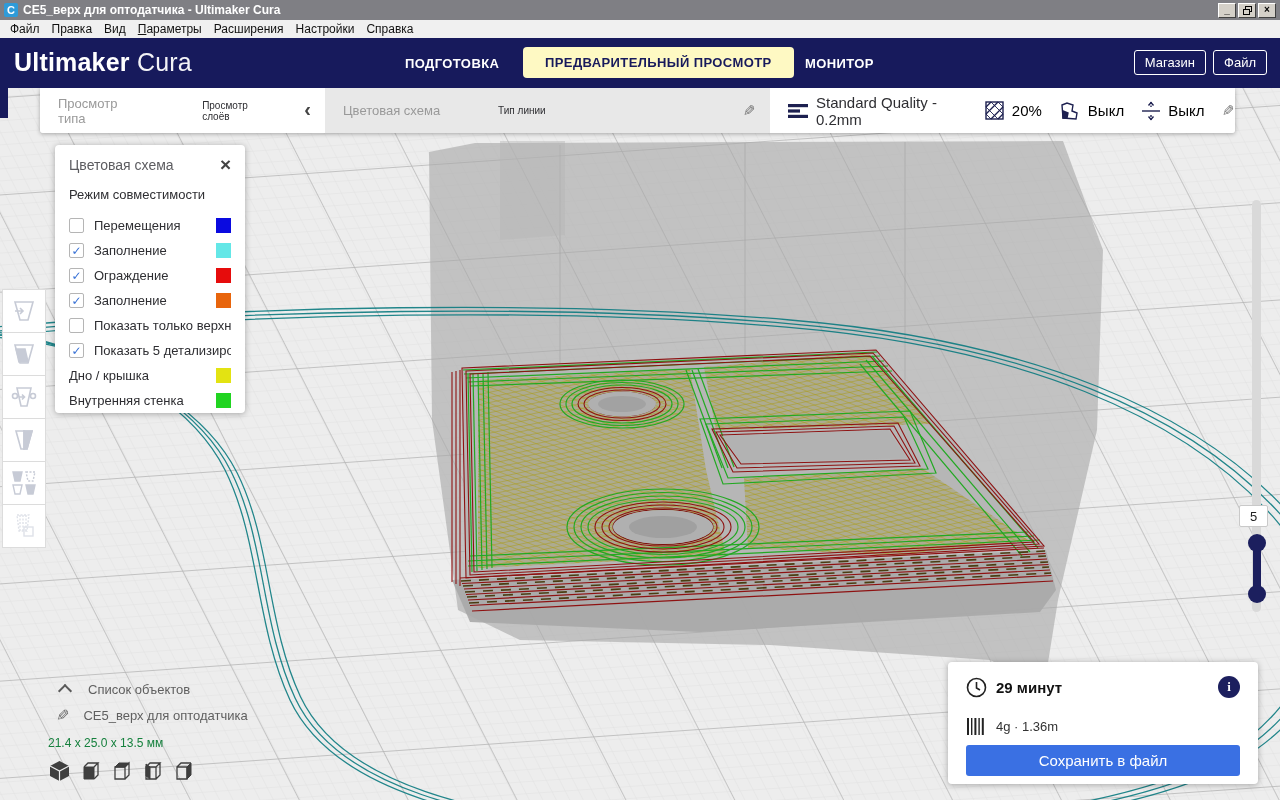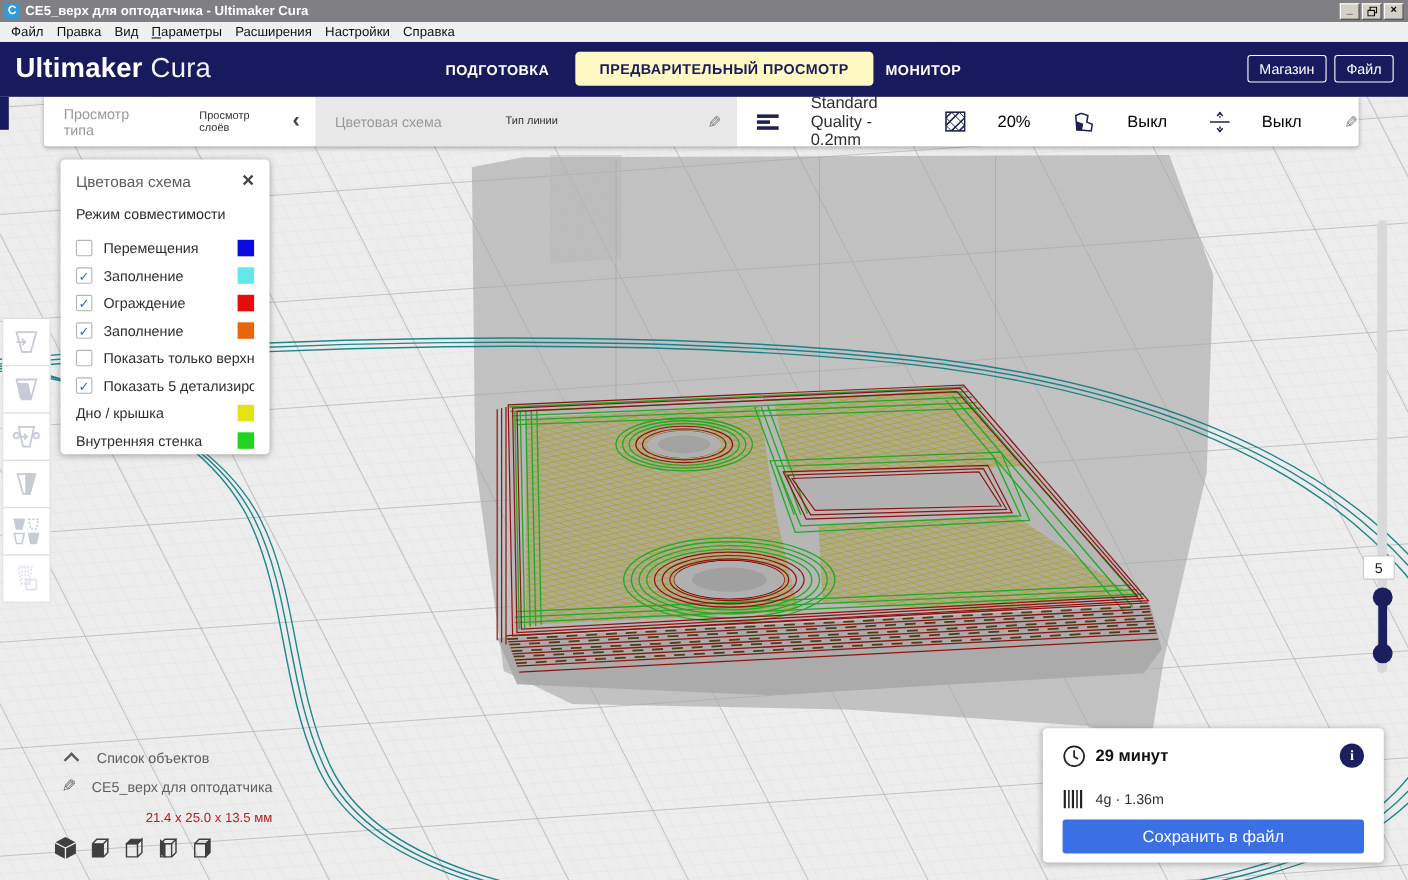--- a/index.html
+++ b/index.html
@@ -86,21 +86,21 @@
   .sh-dot { position:absolute; left:0; width:18px; height:18px; border-radius:50%; background:#1c1f5e; }
   .sh-dot.top { top:0; } .sh-dot.bot { top:51px; }
 
   
   .objpanel { position:absolute; left:48px; top:676px; z-index:35; }
   .obj-row { display:flex; align-items:center; height:26px; }
   .chev-up { width:10px; height:10px; border-left:2px solid #5a5a5a; border-top:2px solid #5a5a5a;
     transform:rotate(45deg); margin:4px 18px 0 12px; }
   .obj-label { color:#5f5f5f; font-size:13px; }
   .obj-pencil { color:#6a6a6a; font-size:16px; margin:0 14px 0 8px; }
-  .obj-dims { color:#b91c1c; font-size:12px; margin-top:8px;text-align:right; }
+  .obj-dims { color:#15803d; font-size:12px; margin-top:8px; }
   .cubes { display:flex; gap:8px; margin-top:10px; }
 
   
   .summary { position:absolute; left:948px; top:662px; width:310px; height:122px;
     background:#fff; border-radius:4px; box-shadow:0 1px 6px rgba(0,0,0,.3);
     z-index:50; padding:14px 18px 0 18px; }
   .sum-row { display:flex; align-items:center; }
   .sum-time { font-size:15px; font-weight:bold; color:#111; margin-left:9px; flex:1; }
   .info-ic { width:22px; height:22px; border-radius:50%; background:#1c1f5e; color:#fff;
     font-size:13px; font-weight:bold; font-family:"Liberation Serif",serif;
@@ -294,21 +294,21 @@
   <div class="vseg white" style="width:285px; padding-left:18px; border-radius:0 0 0 3px;">
     <span class="vlabel">Просмотр типа</span>
     <span class="vvalue">Просмотр слоёв</span>
     <span class="chev">‹</span>
   </div>
   <div class="vseg gray" style="width:445px; padding-left:18px; justify-content:flex-start;">
     <span class="vlabel">Цветовая схема</span>
     <span class="vvalue">Тип линии</span>
     <span class="pencil" style="margin-left:auto; margin-right:14px; transform:scaleX(-1);">✎</span>
   </div>
-  <div class="vseg white" style="flex:1; border-radius:0 0 3px 0;gap:21px;">
+  <div class="vseg white" style="flex:1; border-radius:0 0 3px 0;">
     <span class="pb-ic">
       <svg width="20" height="16" viewBox="0 0 20 16">
         <rect x="0" y="1" width="20" height="3.2" fill="#1d2050"></rect>
         <rect x="0" y="6.4" width="12" height="3.2" fill="#1d2050"></rect>
         <rect x="0" y="11.8" width="20" height="3.2" fill="#1d2050"></rect>
       </svg>
     </span>
     <span class="pb-profile">Standard Quality - 0.2mm</span>
     <span class="pb-ic" style="margin-left:40px;">
       <svg width="19" height="19" viewBox="0 0 19 19" fill="none" stroke="#1d2050" stroke-width="1.4">

